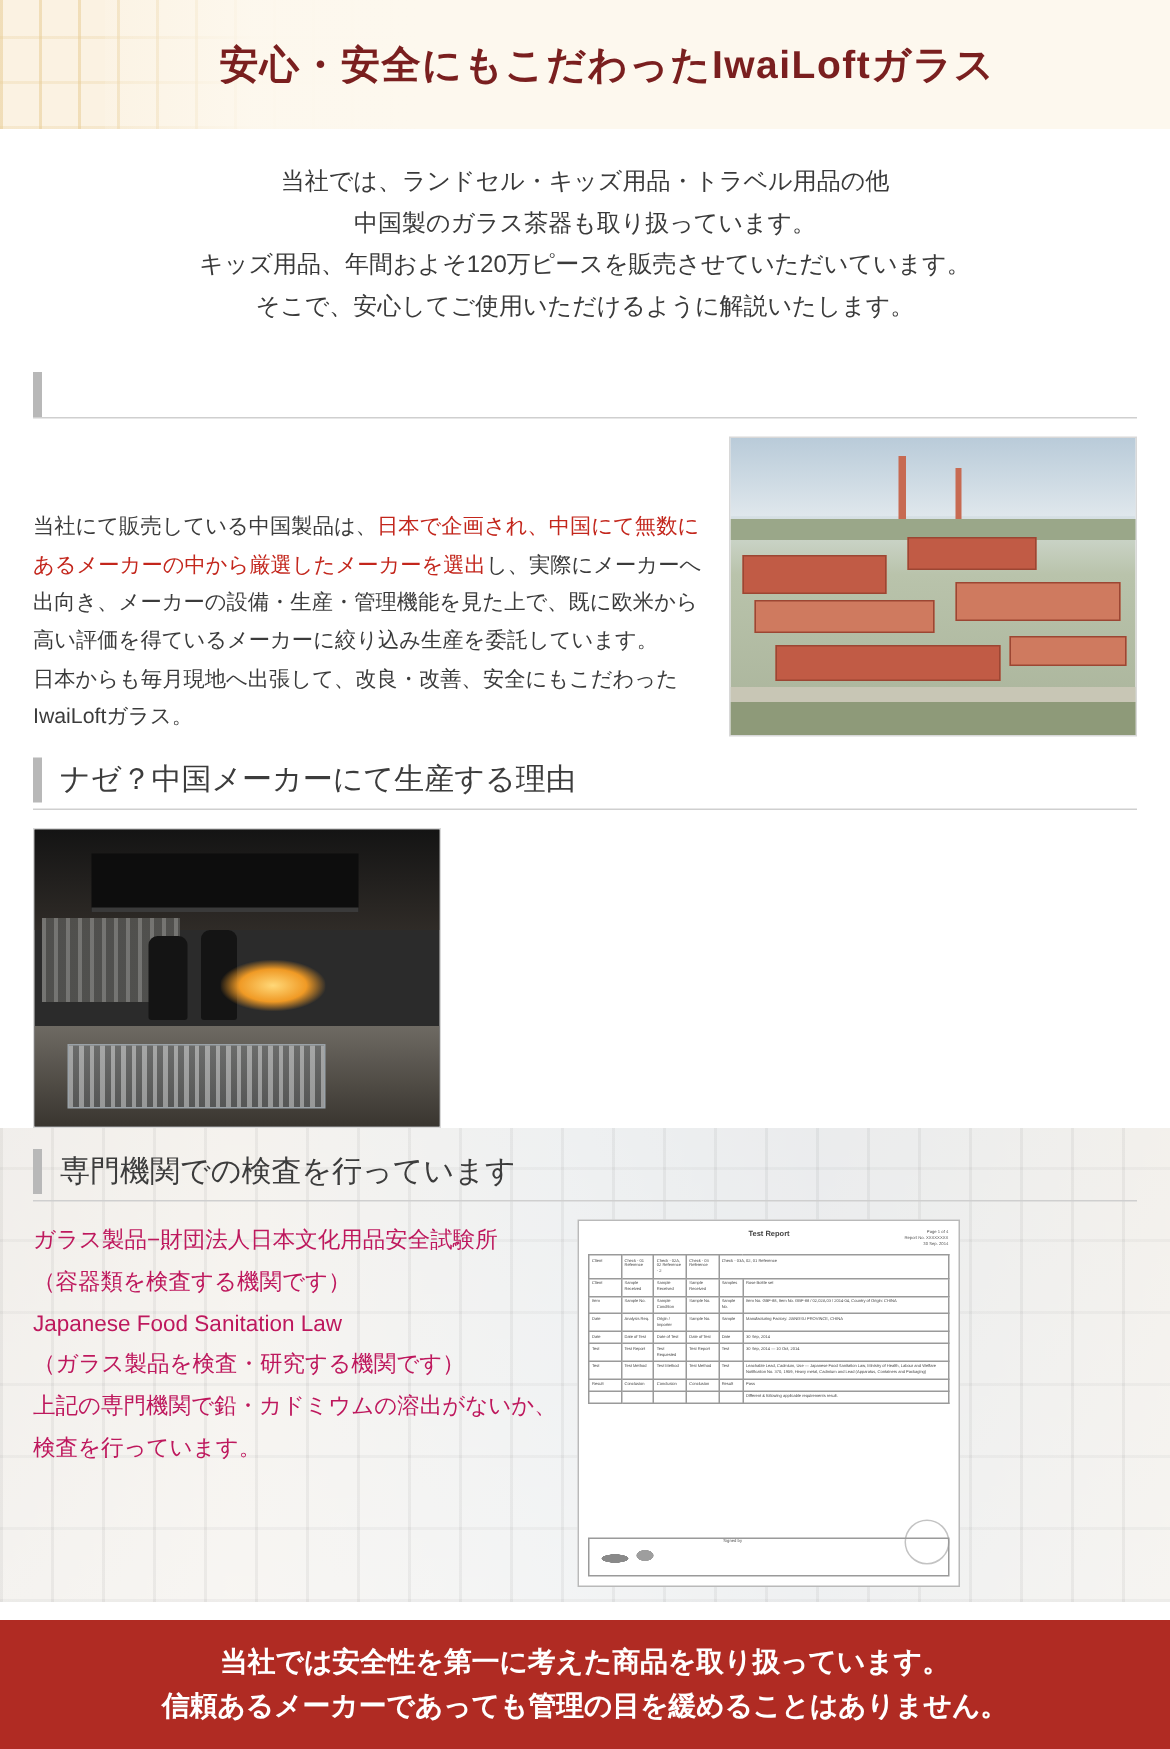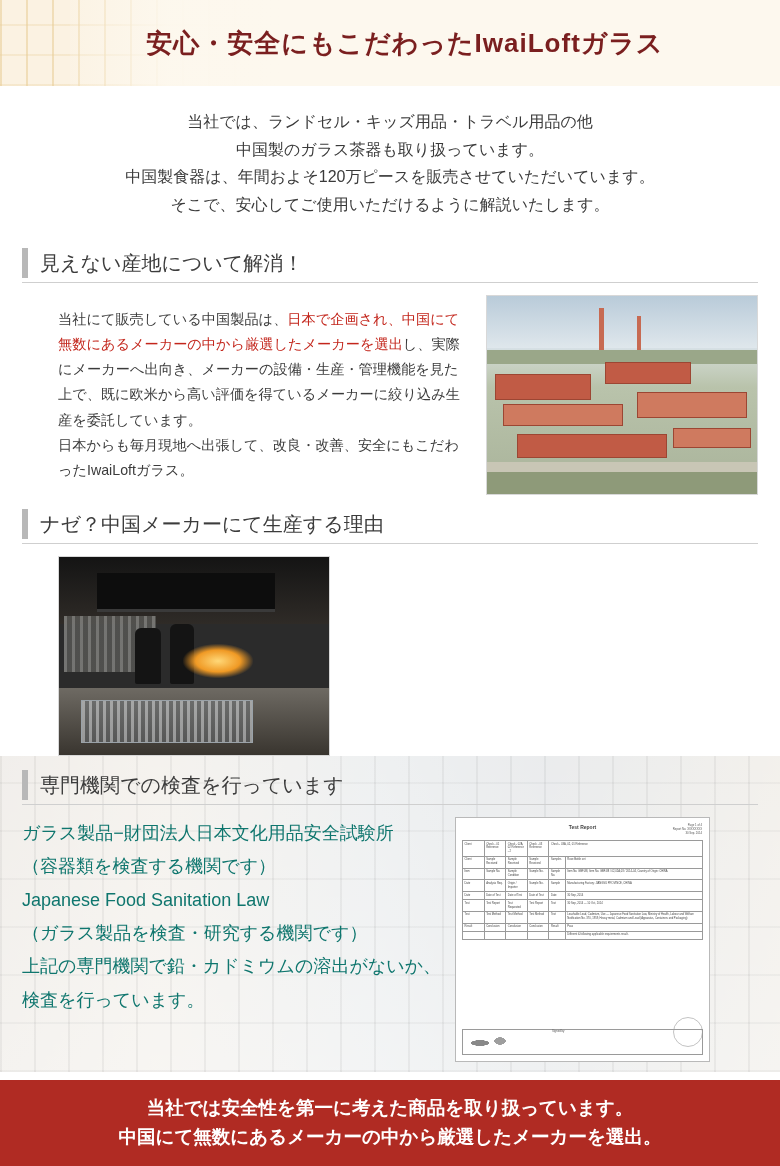--- a/index.html
+++ b/index.html
@@ -75,21 +75,21 @@
     height: 30px;
   }
   .sec-head .txt {
     font-size: 20px;
     color: #3c3c3c;
     line-height: 30px;
     padding-bottom: 4px;
   }
 
   
-  .block { display: flex; gap: 14px; align-items: center; margin-left: 36px; }
+  .block { display: flex; gap: 14px; align-items: flex-end; }
   .block-text { flex: 1 1 auto; }
   .block-text p {
     font-size: 14.2px;
     line-height: 1.78;
     color: #3b3b3b;
   }
   .hl { color: #c3261c; }
   .note { color: #c3261c; }
 
   .photo {
@@ -147,21 +147,21 @@
     z-index: 0;
   }
   .inspect-bg::after{
     content:"";
     position:absolute; inset:0;
     background:
       repeating-linear-gradient(90deg, rgba(120,120,120,0.10) 0 2px, rgba(255,255,255,0) 2px 34px),
       repeating-linear-gradient(0deg, rgba(120,120,120,0.07) 0 2px, rgba(255,255,255,0) 2px 48px);
   }
   .inspect-content { position: relative; z-index: 2; display:flex; gap:14px; }
-  .inspect-text p { font-size: 18px; line-height: 1.85; color: #0f766e; }
+  .inspect-text p { font-size: 15px; line-height: 1.85; color: #be185d; }
 
   
   .report {
     width: 255px; height: 245px; flex: 0 0 auto;
     background: #fff; border: 1px solid #b9b9b9;
     position: relative; overflow: hidden;
     font-size: 2.6px; color:#444;
     padding: 6px 6px;
   }
   .rep-title { text-align:center; font-size:5px; font-weight:bold; margin-bottom:2px; }
@@ -194,28 +194,27 @@
 
 <div class="header">
   <div class="header-pattern"></div>
   <div class="header-fade"></div>
   <div class="header-title">安心・安全にもこだわったIwaiLoftガラス</div>
 </div>
 
 <div class="intro">
   <p>当社では、ランドセル・キッズ用品・トラベル用品の他</p>
   <p>中国製のガラス茶器も取り扱っています。</p>
-  <p>中国製食器は、年間およそ120万ピースを販売させていただいています。</p>
+  <p>キッズ用品、年間およそ120万ピースを販売させていただいています。</p>
   <p>そこで、安心してご使用いただけるように解説いたします。</p>
 </div>
 
 <div class="section">
   <div class="sec-head">
     <div class="bar"></div>
-    <div class="txt">見えない産地について解消！</div>
   </div>
   <div class="block">
     <div class="block-text">
       <p><span>当社にて販売している中国製品は、</span><span class="hl">日本で企画され、中国にて無数にあるメーカーの中から厳選したメーカーを選出</span><span>し、実際にメーカーへ出向き、メーカーの設備・生産・管理機能を見た上で、既に欧米から高い評価を得ているメーカーに絞り込み生産を委託しています。</span></p>
       <p>日本からも毎月現地へ出張して、改良・改善、安全にもこだわったIwaiLoftガラス。</p>
     </div>
     <div class="photo photo-factory">
       <div class="ff-sky"></div>
       <div class="ff-chimney" style="left:112px;top:12px;width:5px;height:44px;"></div>
       <div class="ff-chimney" style="left:150px;top:20px;width:4px;height:36px;"></div>
@@ -354,14 +353,14 @@
       <div class="rep-footrow"></div>
       <div class="rep-scribble"></div>
       <div class="rep-stamp"></div>
       <div style="position:absolute;left:96px;bottom:28px;font-size:2.8px;color:#555;">Signed by</div>
     </div>
   </div>
 </div>
 
 <div class="footer">
   <p>当社では安全性を第一に考えた商品を取り扱っています。</p>
-  <p>中国にて無数にあるメーカーの中から厳選したメーカーを選出。</p>
+  <p>信頼あるメーカーであっても管理の目を緩めることはありません。</p>
 </div>
 
 </body></html>

